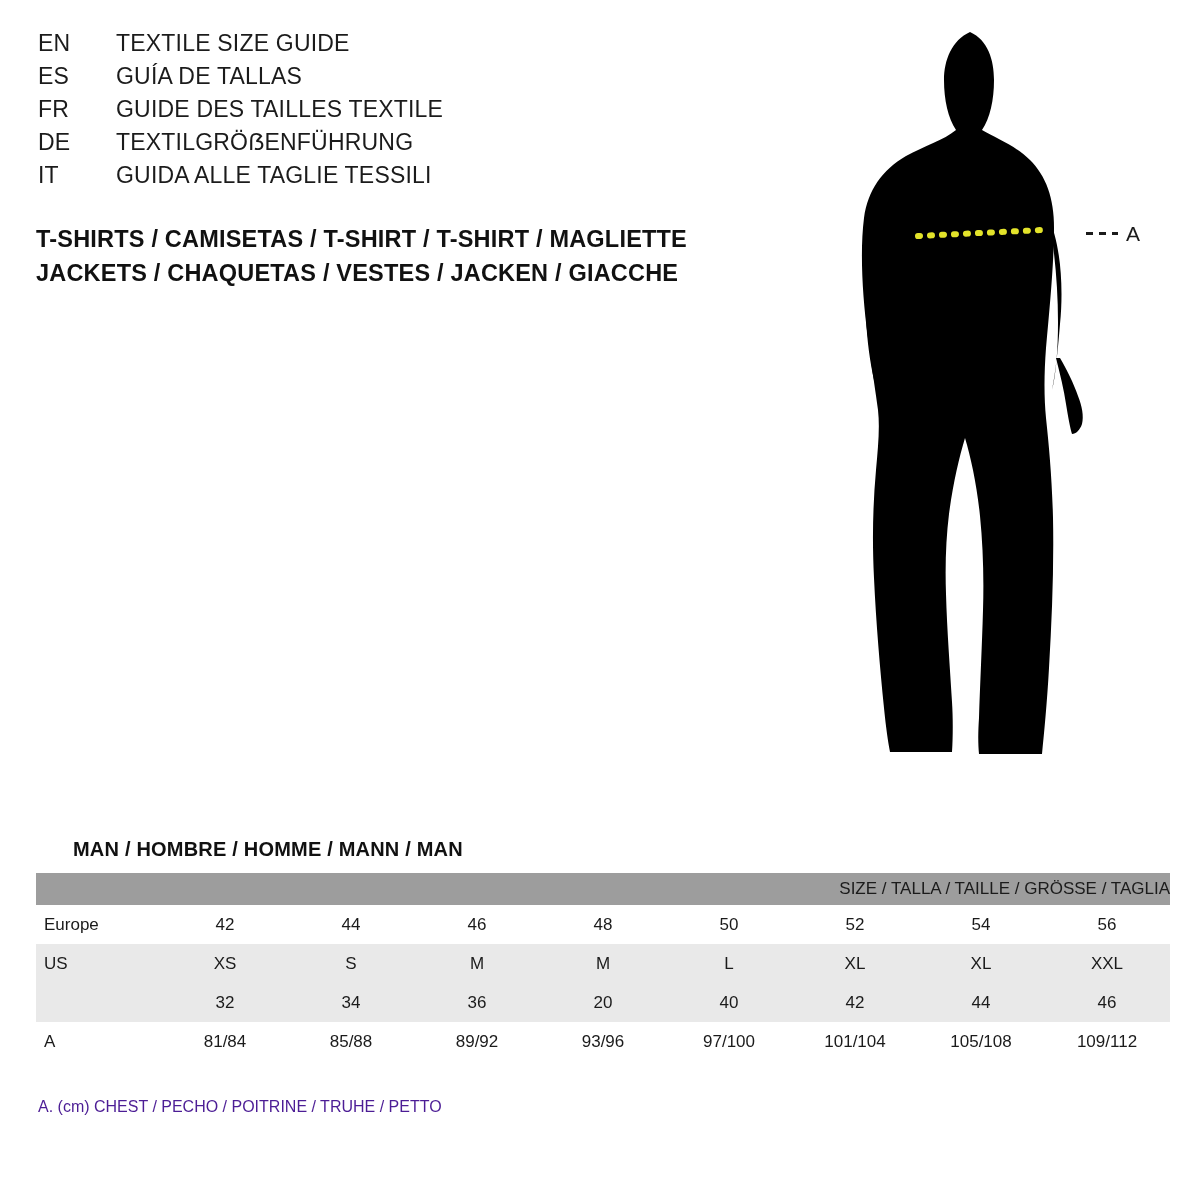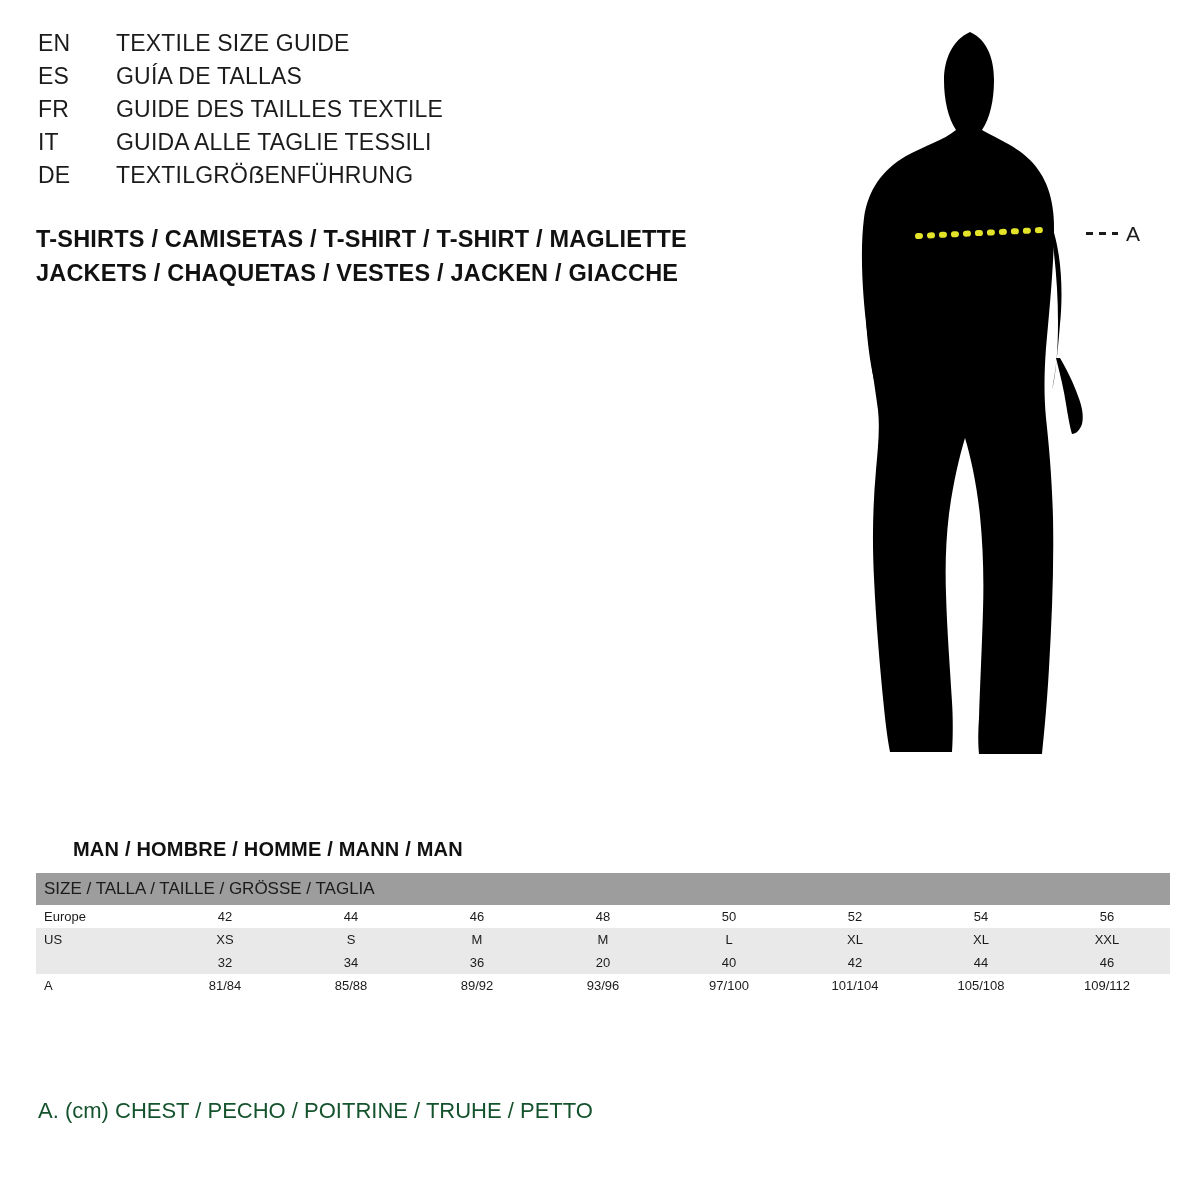--- a/index.html
+++ b/index.html
@@ -105,52 +105,52 @@
     margin-bottom: 12px;
     white-space: nowrap;
     margin-left: 37px;
   }
   table.size-table {
     border-collapse: collapse;
     width: 1134px;
     table-layout: fixed;
   }
   table.size-table td {
-    font-size: 13px;
-    color: #1b1b1b;
-    height: 23px;
+    font-size: 17px;
+    color: #1b1b1b;
+    height: 39px;
     padding: 0;
     text-align: center;
     vertical-align: middle;
   }
   table.size-table td.rowlabel {
     text-align: left;
     padding-left: 8px;
     width: 178px;
   }
   tr.header-row td {
     background: #9d9d9d;
     color: #1b1b1b;
     font-size: 17px;
-    text-align: left;
+    text-align: right;
     padding-left: 8px;
     height: 32px;
   }
   tr.shade td {
     background: #e9e9e9;
   }
   tr.plain td {
     background: #ffffff;
   }
   .footnote {
     position: absolute;
     left: 38px;
     top: 1098px;
-    font-size: 22px;
-    color: #14532d;
+    font-size: 16px;
+    color: #4c1d95;
     white-space: nowrap;
   }
 </style>
 </head>
 <body>
 
 <div class="page">
 
   <div class="lang-block">
     <div class="lang-row">
@@ -159,26 +159,26 @@
     </div>
     <div class="lang-row">
       <span class="lang-code">ES</span>
       <span class="lang-text">GUÍA DE TALLAS</span>
     </div>
     <div class="lang-row">
       <span class="lang-code">FR</span>
       <span class="lang-text">GUIDE DES TAILLES TEXTILE</span>
     </div>
     <div class="lang-row">
+      <span class="lang-code">DE</span>
+      <span class="lang-text">TEXTILGRÖẞENFÜHRUNG</span>
+    </div>
+    <div class="lang-row">
       <span class="lang-code">IT</span>
       <span class="lang-text">GUIDA ALLE TAGLIE TESSILI</span>
-    </div>
-    <div class="lang-row">
-      <span class="lang-code">DE</span>
-      <span class="lang-text">TEXTILGRÖẞENFÜHRUNG</span>
     </div>
   </div>
 
   <div class="cat-block">
     <div class="cat-line">T-SHIRTS / CAMISETAS / T-SHIRT / T-SHIRT / MAGLIETTE</div>
     <div class="cat-line">JACKETS / CHAQUETAS / VESTES / JACKEN / GIACCHE</div>
   </div>
 
   <div class="figure-wrap">
     <svg width="360" height="770" viewBox="0 0 360 770" xmlns="http://www.w3.org/2000/svg">

